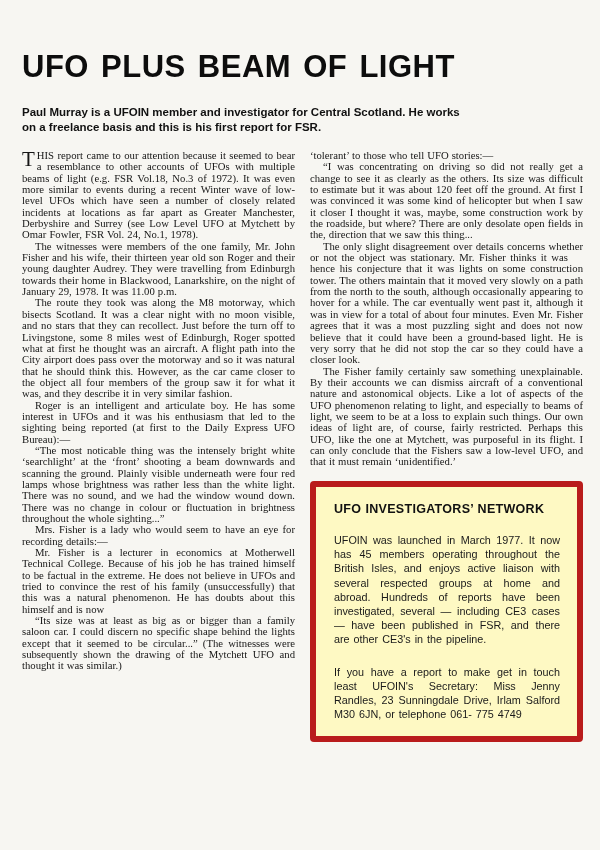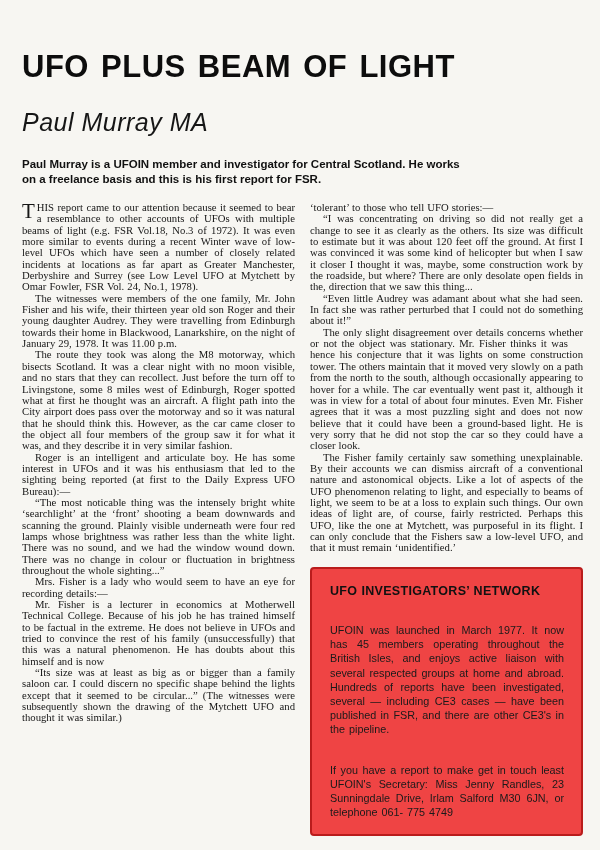--- a/index.html
+++ b/index.html
@@ -75,67 +75,65 @@
     float: left;
     font-size: 21px;
     line-height: 17px;
     padding: 1px 2px 0 0;
     font-weight: 500;
   }
   .box {
     box-sizing: border-box;
     margin-top: 13px;
     width: 273px;
-    border: 2px solid #b91c1c;
+    border: 6px solid #b91c1c;
     border-radius: 4px;
-    background: #ef4444;
+    background: #fef9c3;
     padding: 17px 17px 15px 18px;
     font-family: "Liberation Sans", sans-serif;
   }
   .box-heading {
     font-weight: 700;
     font-size: 12.5px;
     letter-spacing: 0.3px;
     color: #111;
   }
   .box p {
-    margin: 26px 0 0 0;
+    margin: 18px 0 0 0;
     text-indent: 0 !important;
     text-align: justify;
     font-size: 10.8px;
     line-height: 14.2px;
     word-spacing: 1px;
     color: #1a1a1a;
   }
 </style>
 </head>
 <body>
 
 <div class="page">
   <h1 class="title">UFO PLUS BEAM OF LIGHT</h1>
-  <div class="author">Paul Murray MA</div>
   <p class="intro">Paul Murray is a UFOIN member and investigator for Central Scotland. He works on a freelance basis and this is his first report for FSR.</p>
 
   <div class="columns">
     <div class="col">
         <p class="noindent"><span class="drop">T</span><span>HIS report came to our attention because it seemed to bear a resemblance to other accounts of UFOs with multiple beams of light (e.g. FSR Vol.18, No.3 of 1972). It was even more similar to events during a recent Winter wave of low-level UFOs which have seen a number of closely related incidents at locations as far apart as Greater Manchester, Derbyshire and Surrey (see </span><span class="it">Low Level UFO at Mytchett</span><span> by Omar Fowler, FSR Vol. 24, No.1, 1978).</span></p>
         <p><span>The witnesses were members of the one family, Mr. John Fisher and his wife, their thirteen year old son Roger and their young daughter Audrey. They were travelling from Edinburgh towards their home in Blackwood, Lanarkshire, on the night of January 29, 1978. It was 11.00 p.m.</span></p>
         <p><span>The route they took was along the M8 motorway, which bisects Scotland. It was a clear night with no moon visible, and no stars that they can recollect. Just before the turn off to Livingstone, some 8 miles west of Edinburgh, Roger spotted what at first he thought was an aircraft. A flight path into the City airport does pass over the motorway and so it was natural that he should think this. However, as the car came closer to the object all four members of the group saw it for what it was, and they describe it in very similar fashion.</span></p>
         <p><span>Roger is an intelligent and articulate boy. He has some interest in UFOs and it was his enthusiasm that led to the sighting being reported (at first to the </span><span class="it">Daily Express</span><span> UFO Bureau):—</span></p>
         <p><span>“The most noticable thing was the intensely bright white ‘searchlight’ at the ‘front’ shooting a beam downwards and scanning the ground. Plainly visible underneath were four red lamps whose brightness was rather less than the white light. There was no sound, and we had the window wound down. There was no change in colour or fluctuation in brightness throughout the whole sighting...”</span></p>
         <p><span>Mrs. Fisher is a lady who would seem to have an eye for recording details:—</span></p>
         <p><span>Mr. Fisher is a lecturer in economics at Motherwell Technical College. Because of his job he has trained himself to be factual in the extreme. He does not believe in UFOs and tried to convince the rest of his family (unsuccessfully) that this was a natural phenomenon. He has doubts about this himself and is now</span></p>
         <p><span>“Its size was at least as big as or bigger than a family saloon car. I could discern no specific shape behind the lights except that it seemed to be circular...” (The witnesses were subsequently shown the drawing of the Mytchett UFO and thought it was similar.)</span></p>
       </div>
 
     <div class="col">
       <div>
           <p class="noindent"><span>‘tolerant’ to those who tell UFO stories:—</span></p>
           <p><span>“I was concentrating on driving so did not really get a change to see it as clearly as the others. Its size was difficult to estimate but it was about 120 feet off the ground. At first I was convinced it was some kind of helicopter but when I saw it closer I thought it was, maybe, some construction work by the roadside, but where? There are only desolate open fields in the, direction that we saw this thing...</span></p>
-          <p><span>“Even little Audrey was adamant about what she had seen. In fact she was rather perturbed that I could not do something about it!”</span></p>
           <p><span>The only slight disagreement over details concerns whether or not the object was stationary. Mr. Fisher thinks it was  hence his conjecture that it was lights on some construction tower. The others maintain that it moved very slowly on a path from the north to the south, although occasionally appearing to hover for a while. The car eventually went past it, although it was in view for a total of about four minutes. Even Mr. Fisher agrees that it was a most puzzling sight and does not now believe that it could have been a ground-based light. He is very sorry that he did not stop the car so they could have a closer look.</span></p>
           <p><span>The Fisher family certainly saw something unexplainable. By their accounts we can dismiss aircraft of a conventional nature and astonomical objects. Like a lot of aspects of the UFO phenomenon relating to light, and especially to beams of light, we seem to be at a loss to explain such things. Our own ideas of light are, of course, fairly restricted. Perhaps this UFO, like the one at Mytchett, was purposeful in its flight. I can only conclude that the Fishers saw a low-level UFO, and that it must remain ‘unidentified.’</span></p>
         </div>
 
       <div class="box">
         <div class="box-heading">UFO INVESTIGATORS’ NETWORK</div>
         <div>
             <p><span>UFOIN was launched in March 1977. It now has 45 members operating throughout the British Isles, and enjoys active liaison with several respected groups at home and abroad. Hundreds of reports have been investigated, several — including CE3 cases — have been published in FSR, and there are other CE3's in the pipeline.</span></p>
             <p><span>If you have a report to make get in touch least UFOIN's Secretary: </span><span class="it">Miss Jenny Randles, 23 Sunningdale Drive, Irlam Salford M30 6JN, or telephone 061- 775 4749</span></p>
           </div>

